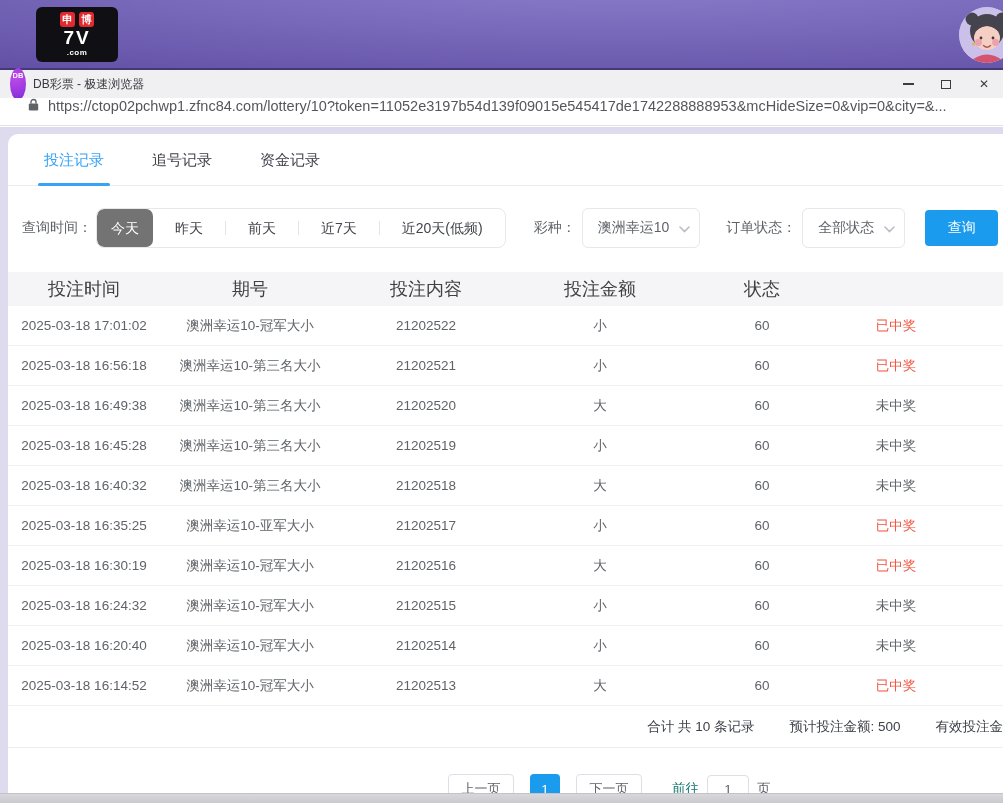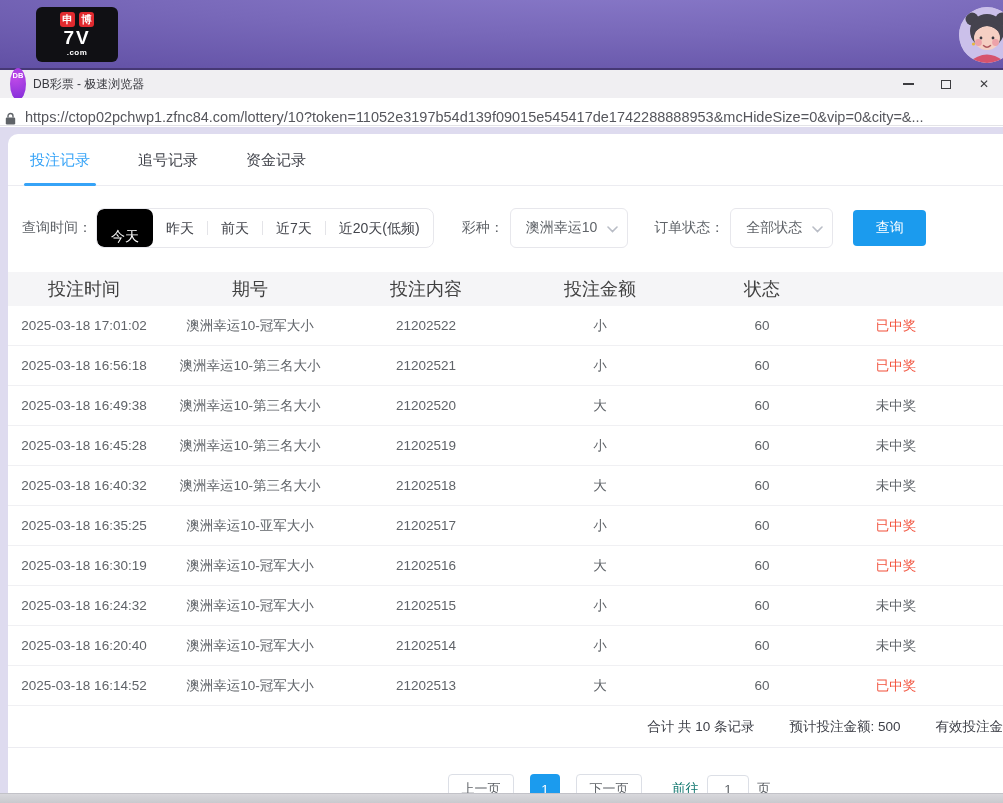--- a/index.html
+++ b/index.html
@@ -51,48 +51,48 @@
   .win-controls{ position:absolute; right:0; top:0; height:28px; display:flex; }
   .wc{ width:38px; height:28px; display:flex; align-items:center; justify-content:center; cursor:pointer; }
   .wc .bar{ width:11px; height:1.5px; background:#3c3c40; display:block; }
   .wc .box{ width:10px; height:9px; border:1.5px solid #3c3c40; display:block; }
   .wc.close{ font-size:12px; color:#3c3c40; }
 
   
   .urlbar{
     position:absolute; left:0; top:98px; width:1003px; height:28px;
     background:#fff; border-bottom:1px solid #e3e3e7;
-    display:flex; align-items:flex-end; padding-left:5px;
+    display:flex; align-items:flex-start; padding-left:28px;
   }
   .lock{ margin-right:9px; flex:none; }
   .url{ font-size:14.5px; color:#55565c; white-space:nowrap; overflow:hidden; }
 
   
   .page-bg{ position:absolute; left:0; top:127px; width:1003px; height:676px; background:#dedbef; }
   .card{
     position:absolute; left:8px; top:7px; width:995px; height:669px;
     background:#fff; border-radius:10px 0 0 0; overflow:hidden;
   }
 
-  .tabs{ height:52px; border-bottom:1px solid #ececf1; display:flex; align-items:center; padding-left:22px; gap:48px; }
+  .tabs{ height:52px; border-bottom:1px solid #ececf1; display:flex; align-items:center; padding-left:36px; gap:48px; }
   .tab{ position:relative; height:52px; line-height:52px; font-size:15px; color:#3f4149; cursor:pointer; }
   .tab.active{ color:#36a3f7; }
   .tab.active::after{
     content:""; position:absolute; left:-6px; right:-6px; bottom:0; height:3px;
     border-radius:3px; background:#36a3f7;
   }
 
   .filters{ margin-top:22px; height:40px; display:flex; align-items:center; padding-left:14px; }
   .flabel{ font-size:14px; color:#5f6368; white-space:nowrap; }
   .btn-group{
     display:flex; align-items:center; height:40px; margin-left:4px;
     border:1px solid #e7e7ec; border-radius:8px; background:#fff; overflow:hidden;
   }
-  .tg-item{ padding:0 13px; height:38px; line-height:38px; font-size:14px; color:#43454c; cursor:pointer; white-space:nowrap; }
-  .tg-item.active{ background:#000000; color:#fff; border-radius:7px; padding:8px 14px; }
+  .tg-item{ padding:0 22px; height:38px; line-height:38px; font-size:14px; color:#43454c; cursor:pointer; white-space:nowrap; }
+  .tg-item.active{ background:#737373; color:#fff; border-radius:7px; padding:0 14px; }
   .tg-sep{ width:1px; height:14px; background:#e4e4e8; flex:none; }
   .flabel.lotto{ margin-left:28px; }
   .flabel.statuslb{ margin-left:26px; }
   .select{
     position:relative; height:40px; margin-left:6px; border:1px solid #e7e7ec; border-radius:6px;
     display:flex; align-items:center; padding:0 30px 0 15px; font-size:14px; color:#5f6368;
     cursor:pointer; background:#fff; white-space:nowrap;
   }
   .select .chev{ position:absolute; right:9px; top:17px; }
   .query-btn{

